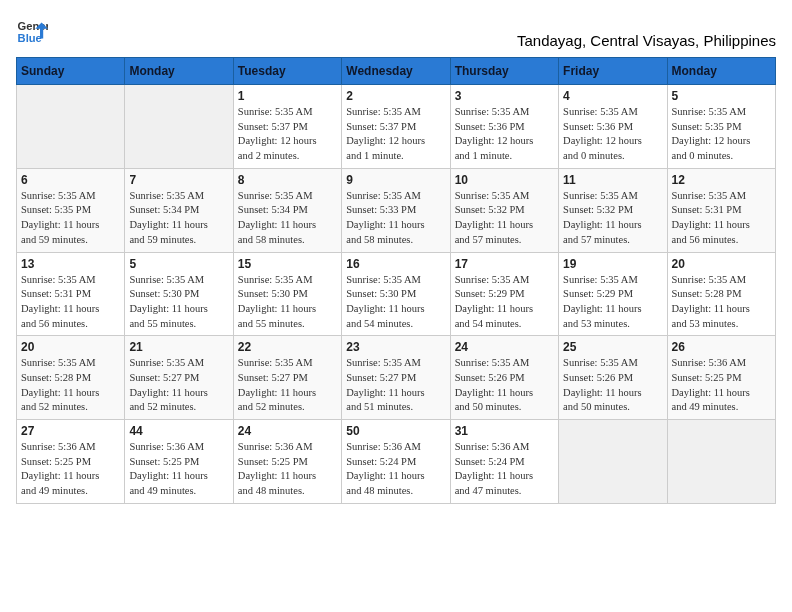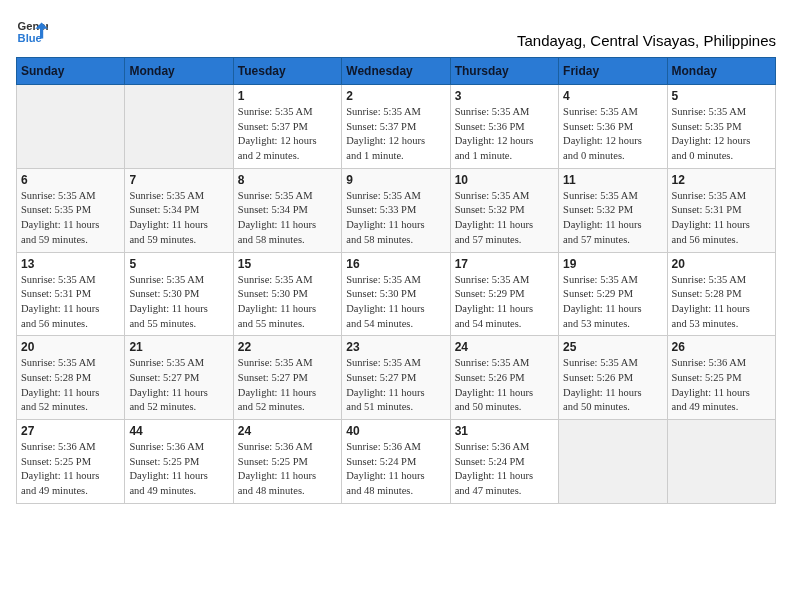--- a/index.html
+++ b/index.html
@@ -316,21 +316,21 @@
 and 49 minutes.</div>
         </td>
         <td>
           <div class="day-num">24</div>
           <div class="day-info" style="white-space: pre-line;">Sunrise: 5:36 AM
 Sunset: 5:25 PM
 Daylight: 11 hours
 and 48 minutes.</div>
         </td>
         <td>
-          <div class="day-num">40</div>
+          <div class="day-num">50</div>
           <div class="day-info" style="white-space: pre-line;">Sunrise: 5:36 AM
 Sunset: 5:24 PM
 Daylight: 11 hours
 and 48 minutes.</div>
         </td>
         <td>
           <div class="day-num">31</div>
           <div class="day-info" style="white-space: pre-line;">Sunrise: 5:36 AM
 Sunset: 5:24 PM
 Daylight: 11 hours

